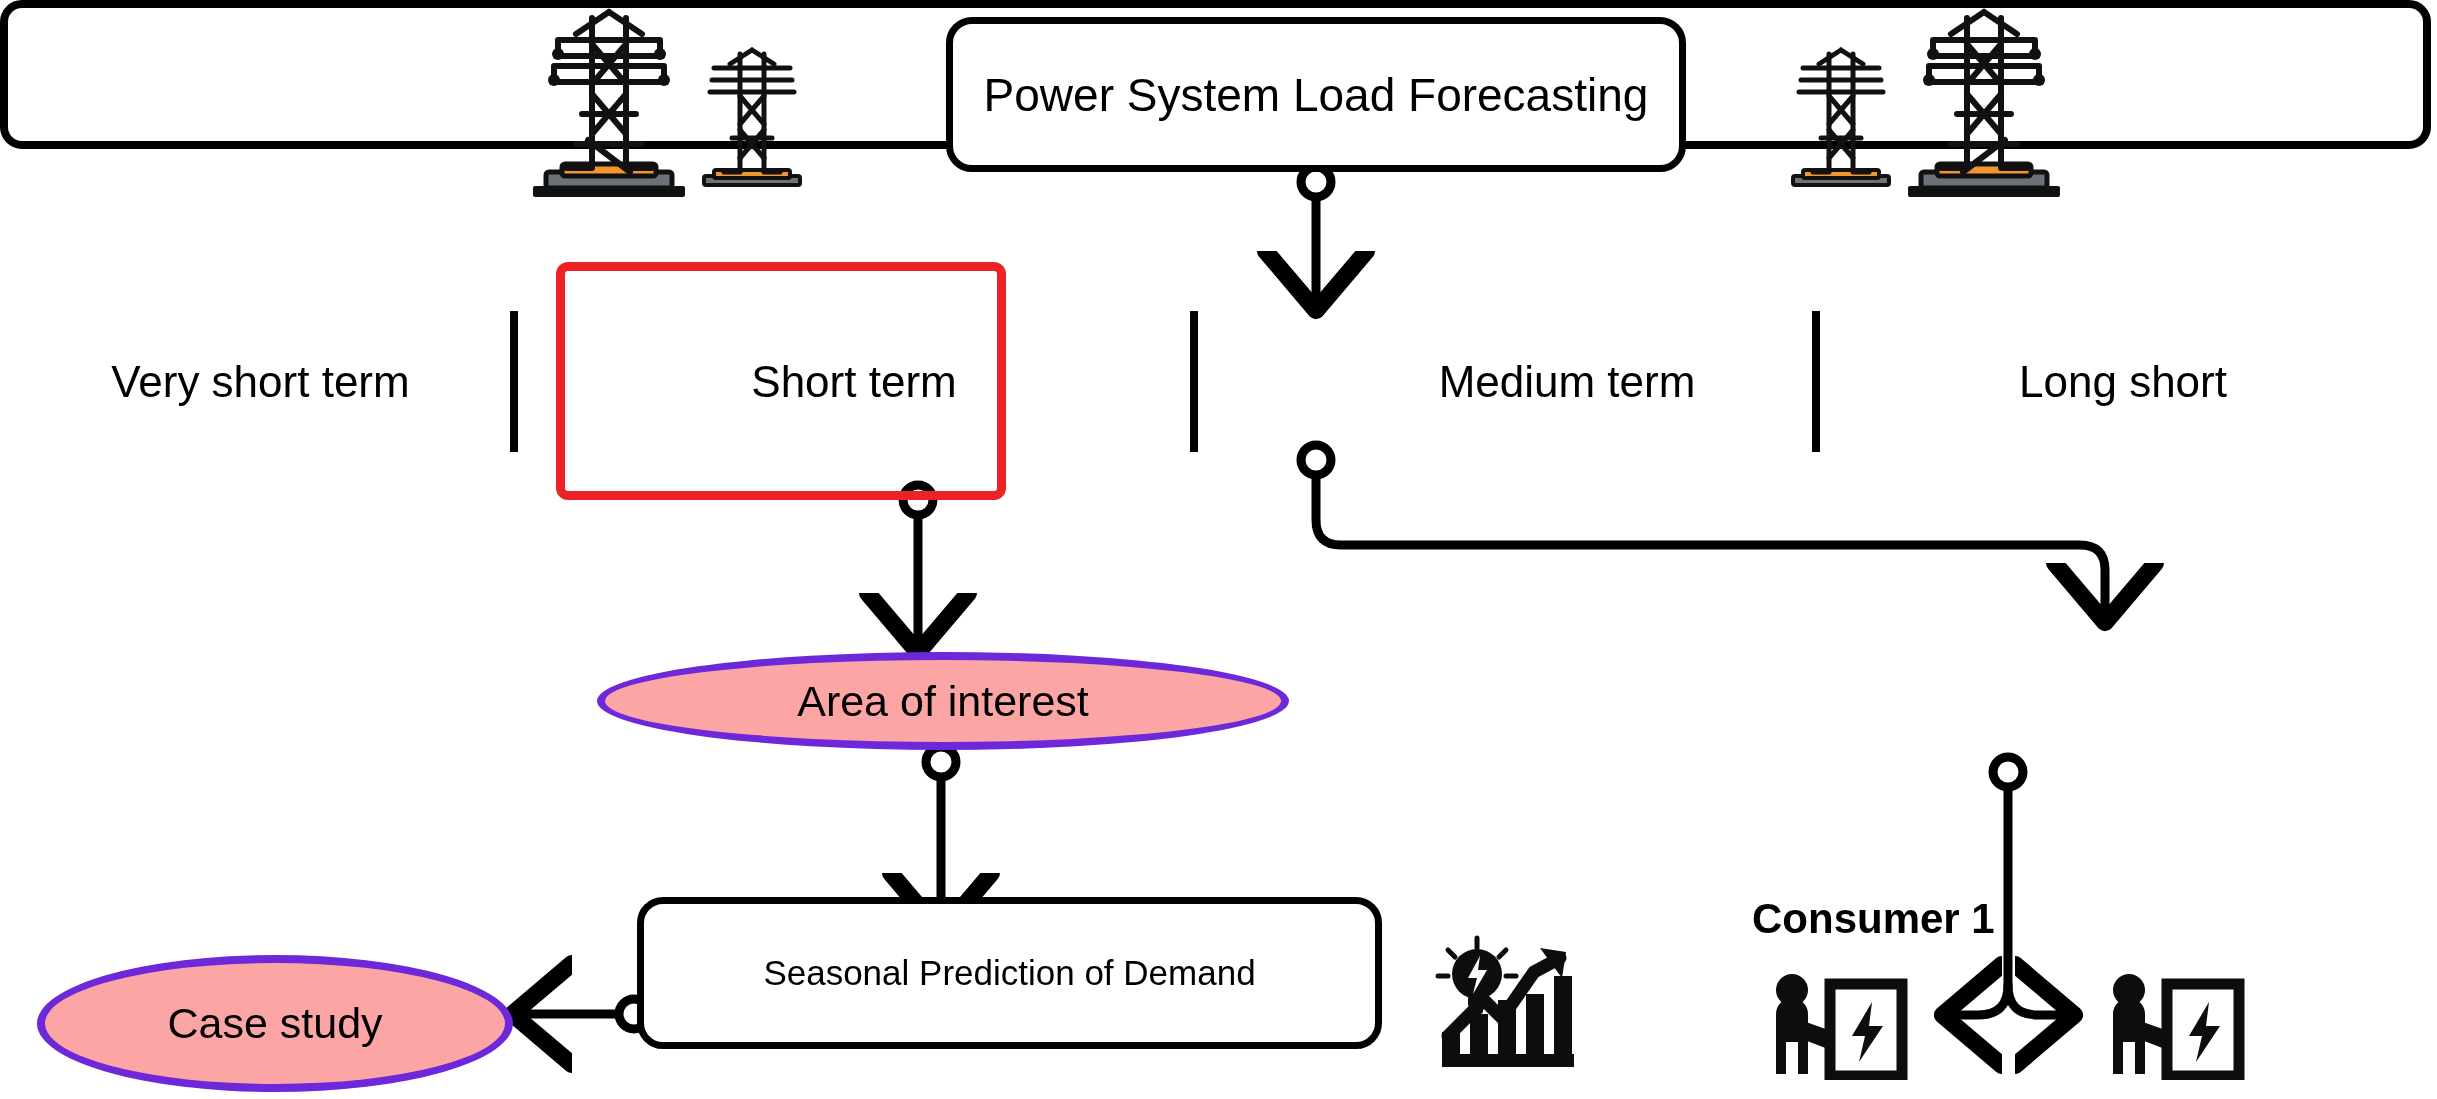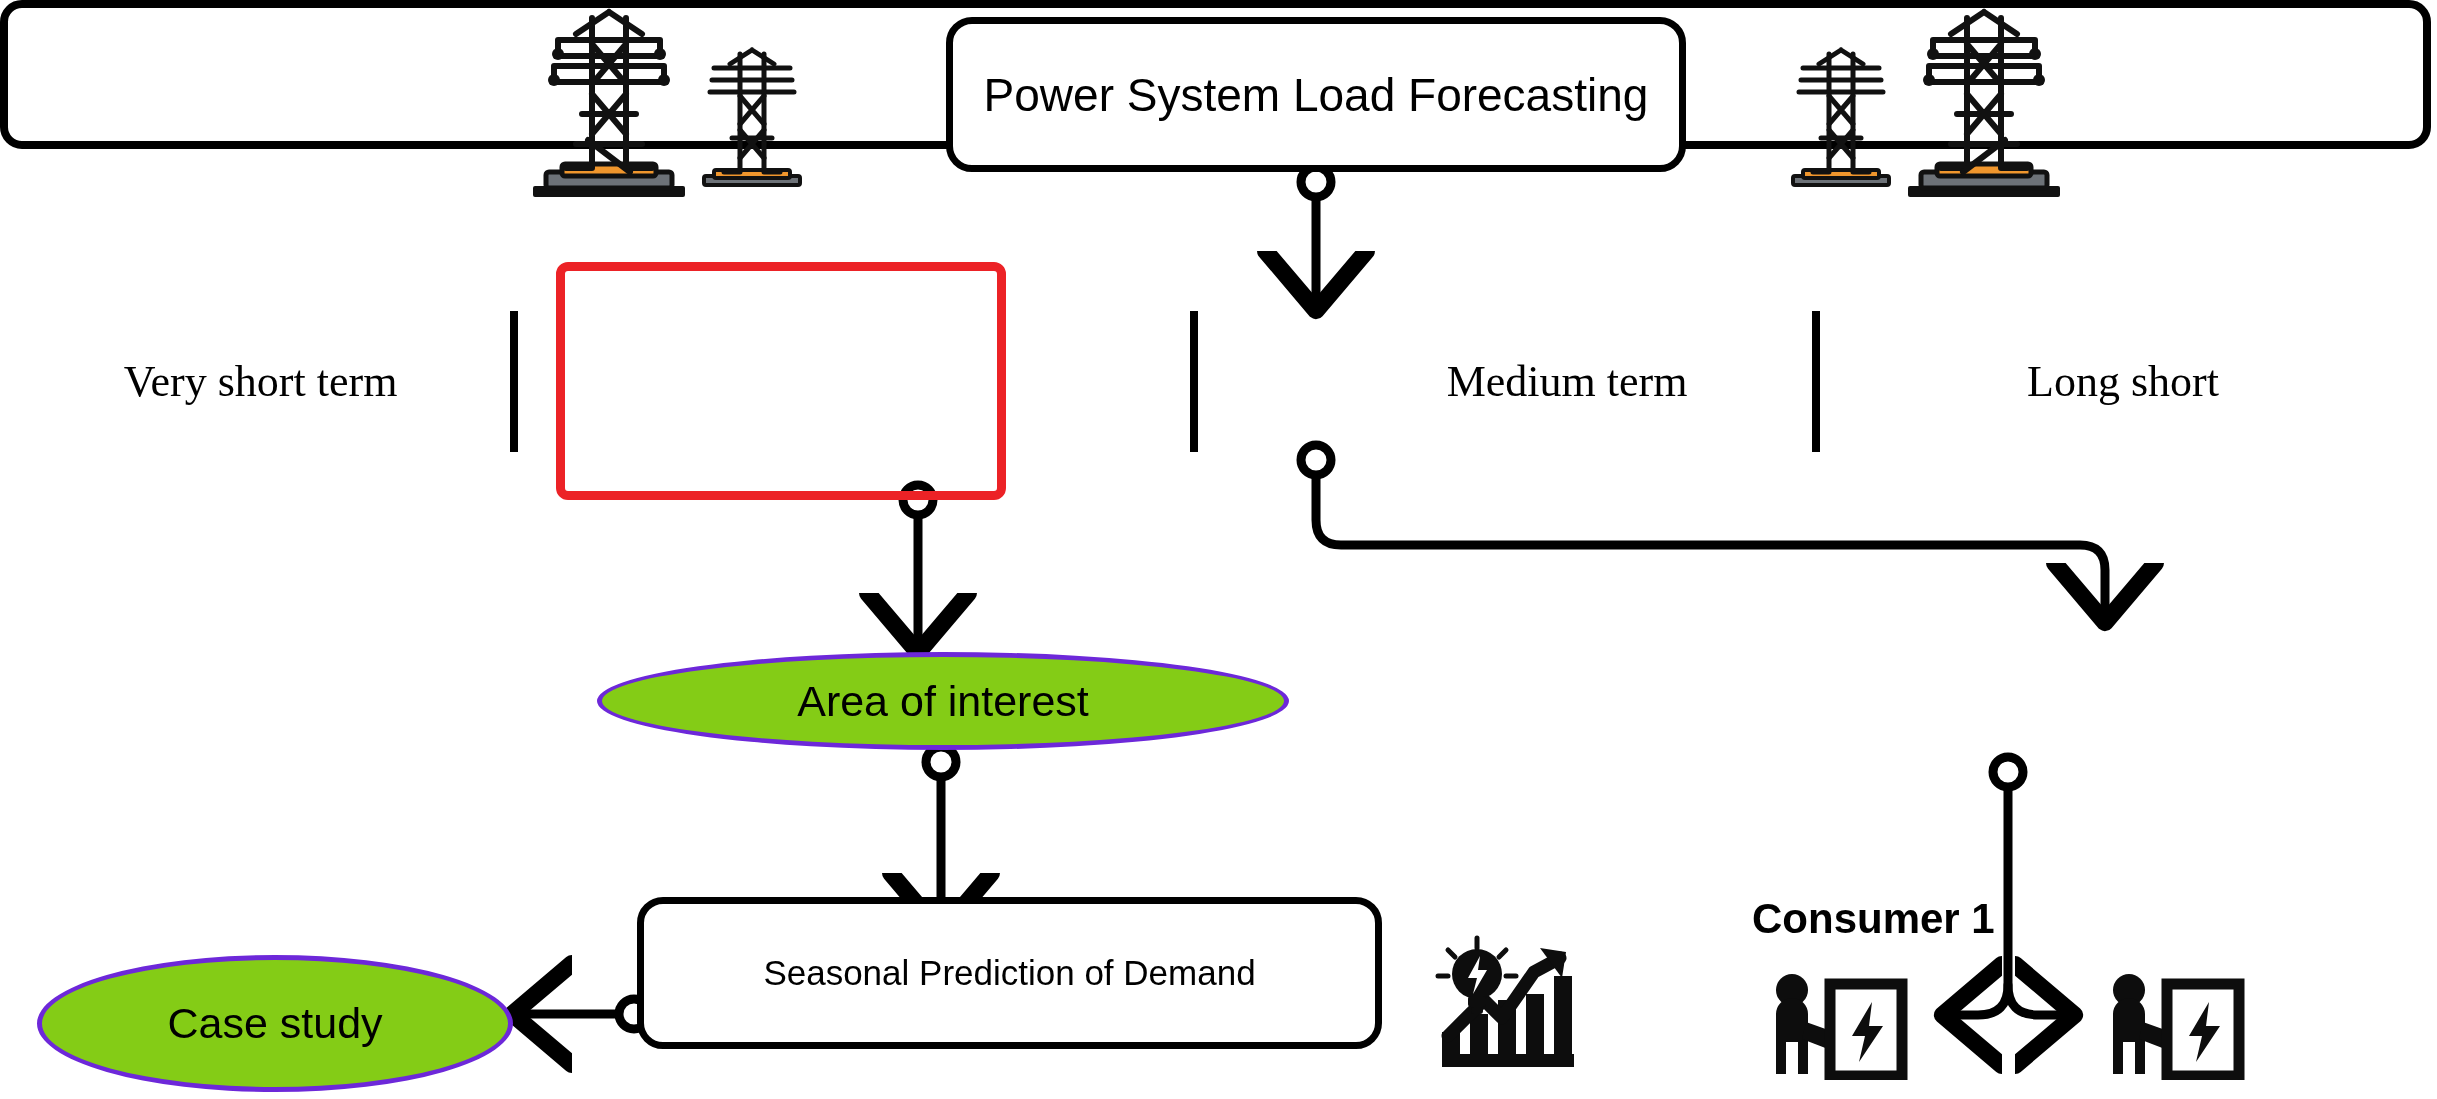--- a/index.html
+++ b/index.html
@@ -5,26 +5,26 @@
   html,body{margin:0;padding:0;background:#ffffff;}
   body{width:2437px;height:1099px;overflow:hidden;font-family:"Liberation Sans",sans-serif;}
   #stage{position:relative;width:2121px;height:1099px;background:#fff;}
   #wires{position:absolute;left:0;top:0;width:2437px;height:1099px;}
 
   .node{position:absolute;box-sizing:border-box;display:flex;align-items:center;justify-content:center;text-align:center;color:#000;background:#fff;}
 
   .rbox{border:7px solid #000;border-radius:26px;}
   .title-box{left:946px;top:17px;width:740px;height:155px;font-size:46px;}
   .seg-bar{left:3px;top:307px;width:2431px;height:149px;border:8px solid #000;border-radius:22px;background:#fff;box-sizing:border-box;}
-  .seg{position:absolute;top:307px;height:149px;display:flex;align-items:center;justify-content:center;font-size:44px;color:#000;box-sizing:border-box;font-family:Liberation Serif, serif;}
+  .seg{position:absolute;top:307px;height:149px;display:flex;align-items:center;justify-content:center;font-size:44px;color:#000;box-sizing:border-box;}
   .seg-divider{position:absolute;top:311px;width:8px;height:141px;background:#000;}
 
   .red-highlight{position:absolute;left:556px;top:262px;width:450px;height:238px;border:9px solid #ec2226;border-radius:12px;box-sizing:border-box;background:transparent;}
 
-  .ellipse{position:absolute;box-sizing:border-box;background:#84cc16;border:5px solid #6d28d9;border-radius:50%;display:flex;align-items:center;justify-content:center;color:#000;}
+  .ellipse{position:absolute;box-sizing:border-box;background:#fca5a5;border:8px solid #6d28d9;border-radius:50%;display:flex;align-items:center;justify-content:center;color:#000;}
   .aoi{left:597px;top:652px;width:692px;height:98px;font-size:43px;}
   .case{left:37px;top:955px;width:476px;height:137px;font-size:43px;}
 
   .util-box{left:1637px;top:620px;width:745px;height:148px;font-size:44px;}
   .season-box{left:637px;top:897px;width:745px;height:152px;font-size:35px;}
 
   .consumer-label{position:absolute;font-size:42px;color:#000;white-space:nowrap;font-weight:bold;}
   .c1-label{left:1752px;top:895px;}
   .c2-label{left:2083px;top:895px;}
 
@@ -147,20 +147,21 @@
     </svg>
   </div>
 
   <div class="node rbox title-box">Power System Load Forecasting</div>
 
   <div class="seg-bar"></div>
 
   <div class="seg" style="left:11px;width:499px;">Very short term</div>
   <div class="seg-divider" style="left:510px;"></div>
 
+  <div class="seg" style="left:518px;width:672px;">Short term</div>
   <div class="seg-divider" style="left:1190px;"></div>
 
   <div class="seg" style="left:1260px;width:614px;">Medium term</div>
   <div class="seg-divider" style="left:1812px;"></div>
 
   <div class="seg" style="left:1820px;width:606px;">Long short</div>
 
   <div class="red-highlight"></div>
 
   <div class="ellipse aoi">Area of interest</div>

